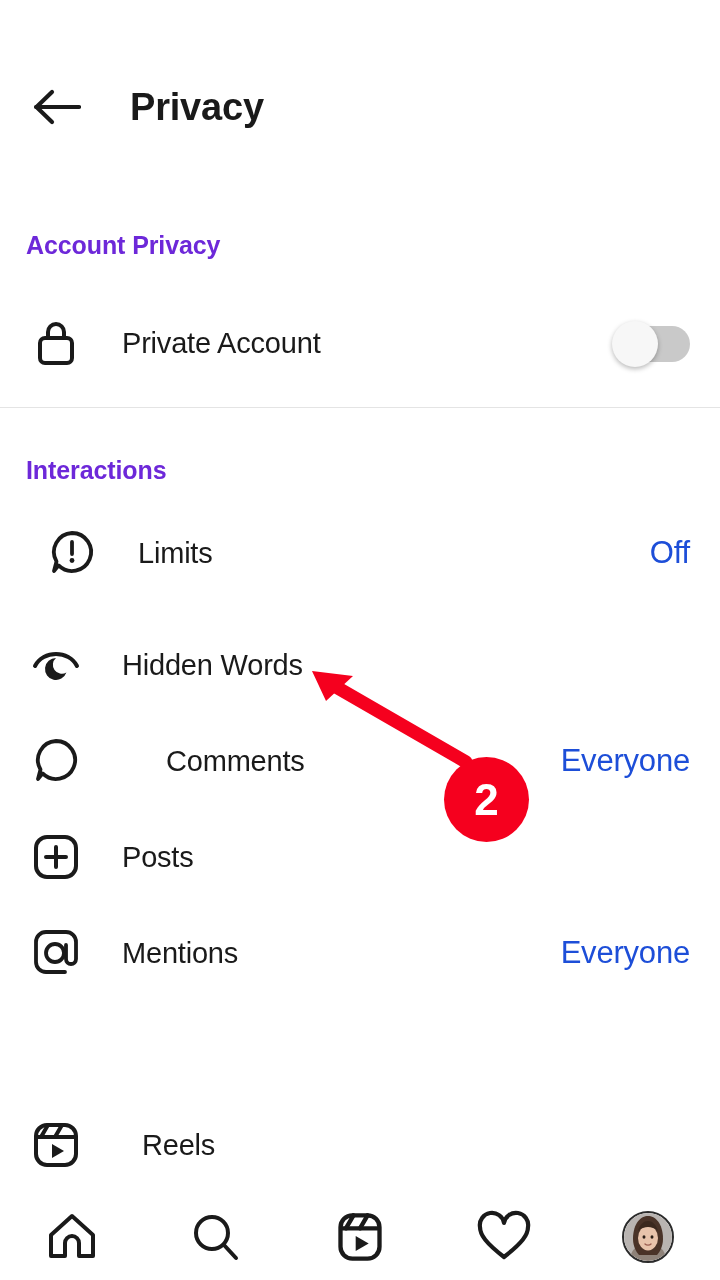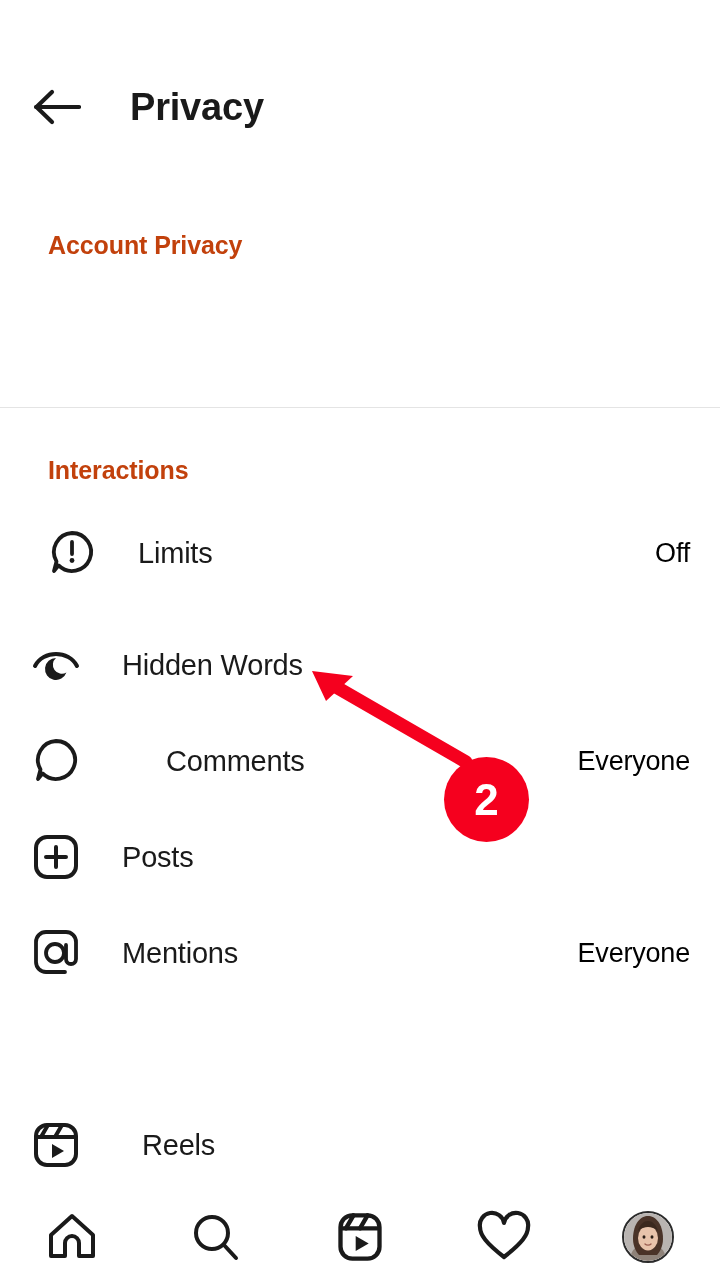--- a/index.html
+++ b/index.html
@@ -11,33 +11,33 @@
   }
   .screen { position:relative; width:720px; height:1280px; overflow:hidden; background:#fff; }
 
   
   .header { position:absolute; top:72px; left:0; width:720px; height:70px; display:flex; align-items:center; }
   .back-btn { width:70px; height:70px; margin-left:22px; display:flex; align-items:center; justify-content:center; }
   .page-title { font-size:38px; font-weight:bold; color:#1a1a1a; margin-left:38px; letter-spacing:-0.2px; }
 
   
   .section-title {
-    font-size:25px; font-weight:bold; color:#c2410c;
-    padding-left:48px; letter-spacing:-0.1px;
+    font-size:25px; font-weight:bold; color:#6d28d9;
+    padding-left:26px; letter-spacing:-0.1px;
   }
   #account-privacy-title { position:absolute; top:231px; left:0; }
   #interactions-title    { position:absolute; top:456px; left:0; }
 
   .divider { position:absolute; left:0; top:407px; width:720px; height:1px; background:#e4e4e4; }
 
   
   .row { position:absolute; left:0; width:720px; height:74px; display:flex; align-items:center; }
   .row-icon { width:56px; margin-left:28px; display:flex; align-items:center; justify-content:center; }
   .row-label { font-size:29px; color:#1a1a1a; margin-left:38px; letter-spacing:-0.2px; }
-  .row-value { position:absolute; right:30px; font-size:27px; color:#000000; letter-spacing:-0.2px; }
+  .row-value { position:absolute; right:30px; font-size:31px; color:#1d4ed8; letter-spacing:-0.2px; }
 
   
   .toggle { position:absolute; right:30px; width:78px; height:44px; }
   .toggle-track { position:absolute; right:0; top:5px; width:72px; height:36px; background:#c9c9c9; border-radius:18px; }
   .toggle-knob  { position:absolute; left:0; top:0; width:46px; height:46px; background:#f7f7f7; border-radius:50%;
                   box-shadow:0 2px 5px rgba(0,0,0,0.28); }
 
   
   .annotation-arrow { position:absolute; left:296px; top:650px; pointer-events:none; }
   .annotation-badge {
@@ -62,20 +62,33 @@
       <svg width="48" height="38" viewBox="0 0 48 38">
         <path d="M3 19 H46" stroke="#1a1a1a" stroke-width="4.2" stroke-linecap="round" fill="none"></path>
         <path d="M19 4 L3.5 19 L19 34" stroke="#1a1a1a" stroke-width="4.2" stroke-linecap="round" stroke-linejoin="round" fill="none"></path>
       </svg>
     </div>
     <div class="page-title">Privacy</div>
   </div>
 
   <div class="section-title" id="account-privacy-title">Account Privacy</div>
 
+  <div class="row" style="top:306px;">
+    <div class="row-icon">
+      <svg width="42" height="48" viewBox="0 0 42 48">
+        <rect x="5" y="19" width="32" height="25" rx="5" stroke="#1a1a1a" stroke-width="4" fill="none"></rect>
+        <path d="M13 19 V13 a8 8 0 0 1 16 0 V19" stroke="#1a1a1a" stroke-width="4" fill="none" stroke-linecap="round"></path>
+      </svg>
+    </div>
+    <div class="row-label">Private Account</div>
+    <div class="toggle">
+      <div class="toggle-track"></div>
+      <div class="toggle-knob"></div>
+    </div>
+  </div>
 
   <div class="divider"></div>
 
   <div class="section-title" id="interactions-title">Interactions</div>
 
   <div class="row" style="top:516px;padding-left:16px;">
     <div class="row-icon">
       <svg width="50" height="50" viewBox="0 0 50 50">
         <path d="M25 5 a19 19 0 1 1 -13.4 32.4 L7 43 L9.5 33.5 A19 19 0 0 1 25 5 Z" stroke="#1a1a1a" stroke-width="3.8" fill="none" stroke-linejoin="round"></path>
         <path d="M25 14 V26" stroke="#1a1a1a" stroke-width="3.8" stroke-linecap="round"></path>

